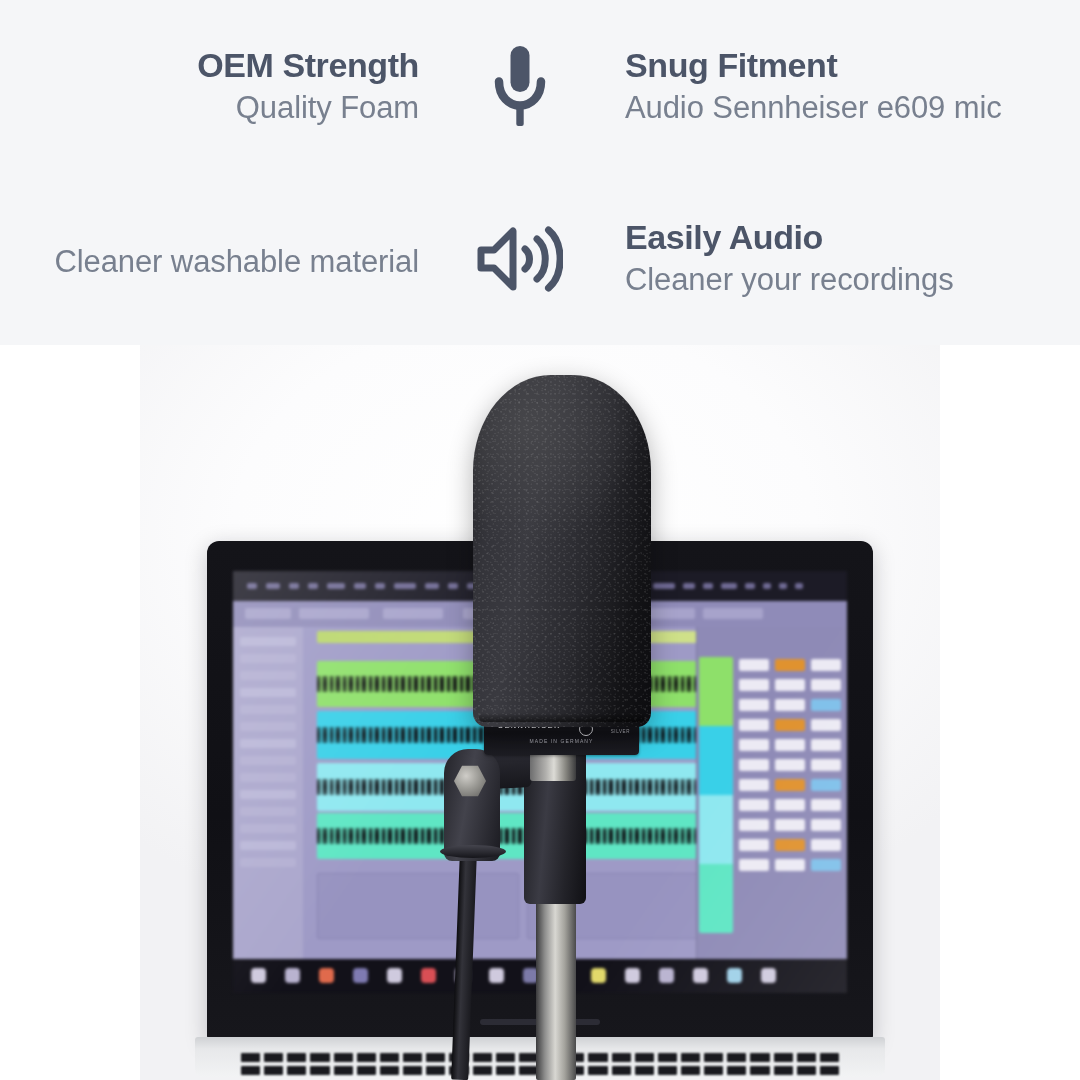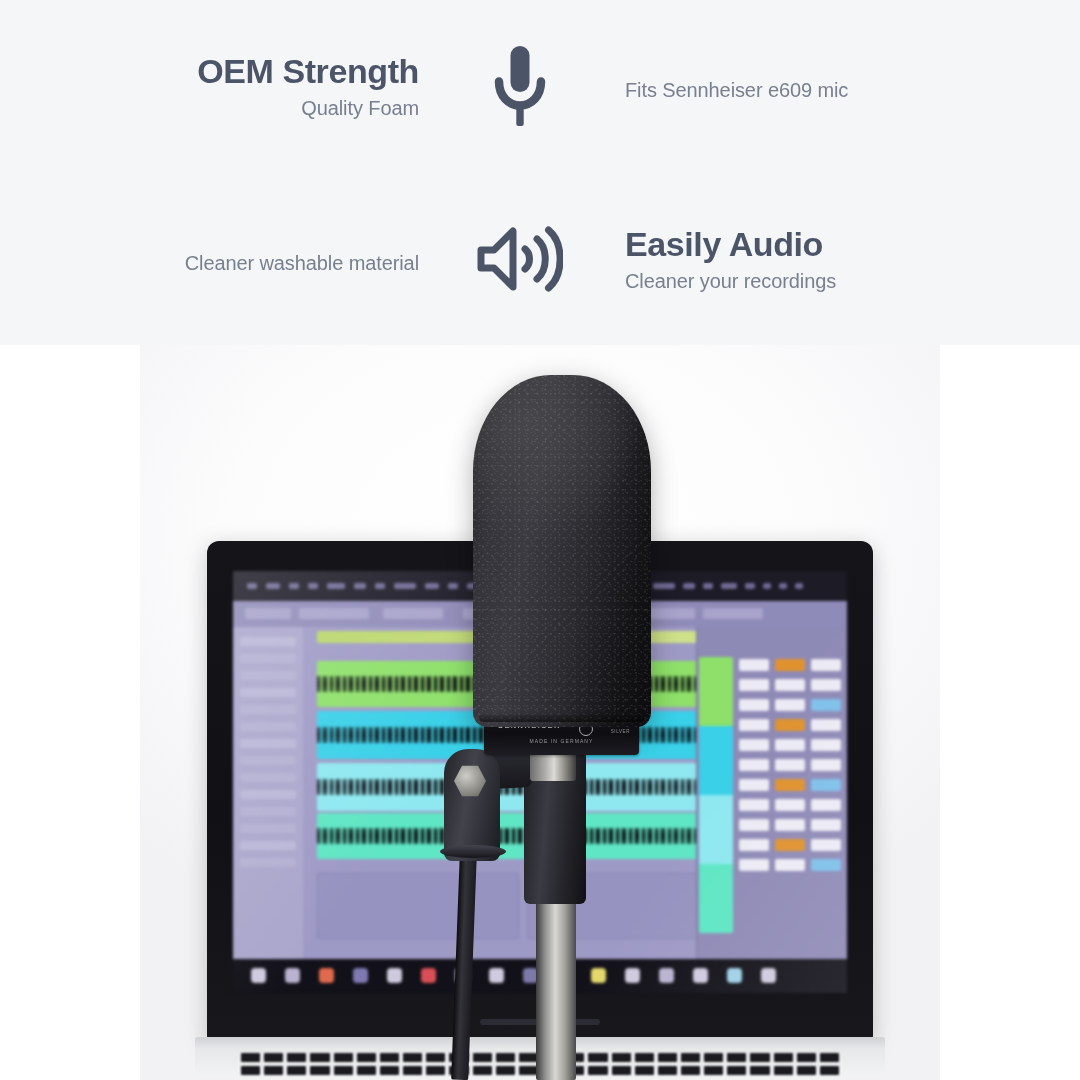--- a/index.html
+++ b/index.html
@@ -49,21 +49,21 @@
     font-size: 34px;
     font-weight: bold;
     color: #4c5568;
     letter-spacing: -0.4px;
     line-height: 1.06;
     white-space: nowrap;
     text-align: center;
   }
   .feature-sub {
     margin-top: 8px;
-    font-size: 20px;
+    font-size: 31px;
     font-weight: normal;
     color: #78808f;
     letter-spacing: -0.1px;
     line-height: 1.12;
     white-space: nowrap;
   }
 
   
   .icon-cell {
     height: 100%;
@@ -514,21 +514,22 @@
       <span>
         <svg width="62" height="84" viewBox="0 0 62 84" fill="none" xmlns="http://www.w3.org/2000/svg">
           <rect x="21.5" y="2" width="19" height="46" rx="9.5" fill="#4c5568"></rect>
           <path d="M10 37.5 C10 52.5 20 61.5 31 61.5 C42 61.5 52 52.5 52 37.5" stroke="#4c5568" stroke-width="8.5" stroke-linecap="round" fill="none"></path>
           <rect x="27.3" y="58" width="7.4" height="24" rx="2" fill="#4c5568"></rect>
         </svg>
       </span>
     </div>
 
     <div class="feature-cell right">
-      <div class="feature-sub">Fits Sennheiser e609 mic</div>
+      <div class="feature-title">Snug Fitment</div>
+      <div class="feature-sub">Audio Sennheiser e609 mic</div>
     </div>
 
     <div class="feature-cell left">
       <div class="feature-sub">Cleaner washable material</div>
     </div>
 
     <div class="icon-cell">
       <span>
         <svg width="86" height="70" viewBox="0 0 86 70" fill="none" xmlns="http://www.w3.org/2000/svg">
           <path d="M4 26 H17 L36 7 V63 L17 44 H4 Z" stroke="#4c5568" stroke-width="7" stroke-linejoin="round" stroke-linecap="round" fill="none"></path>

